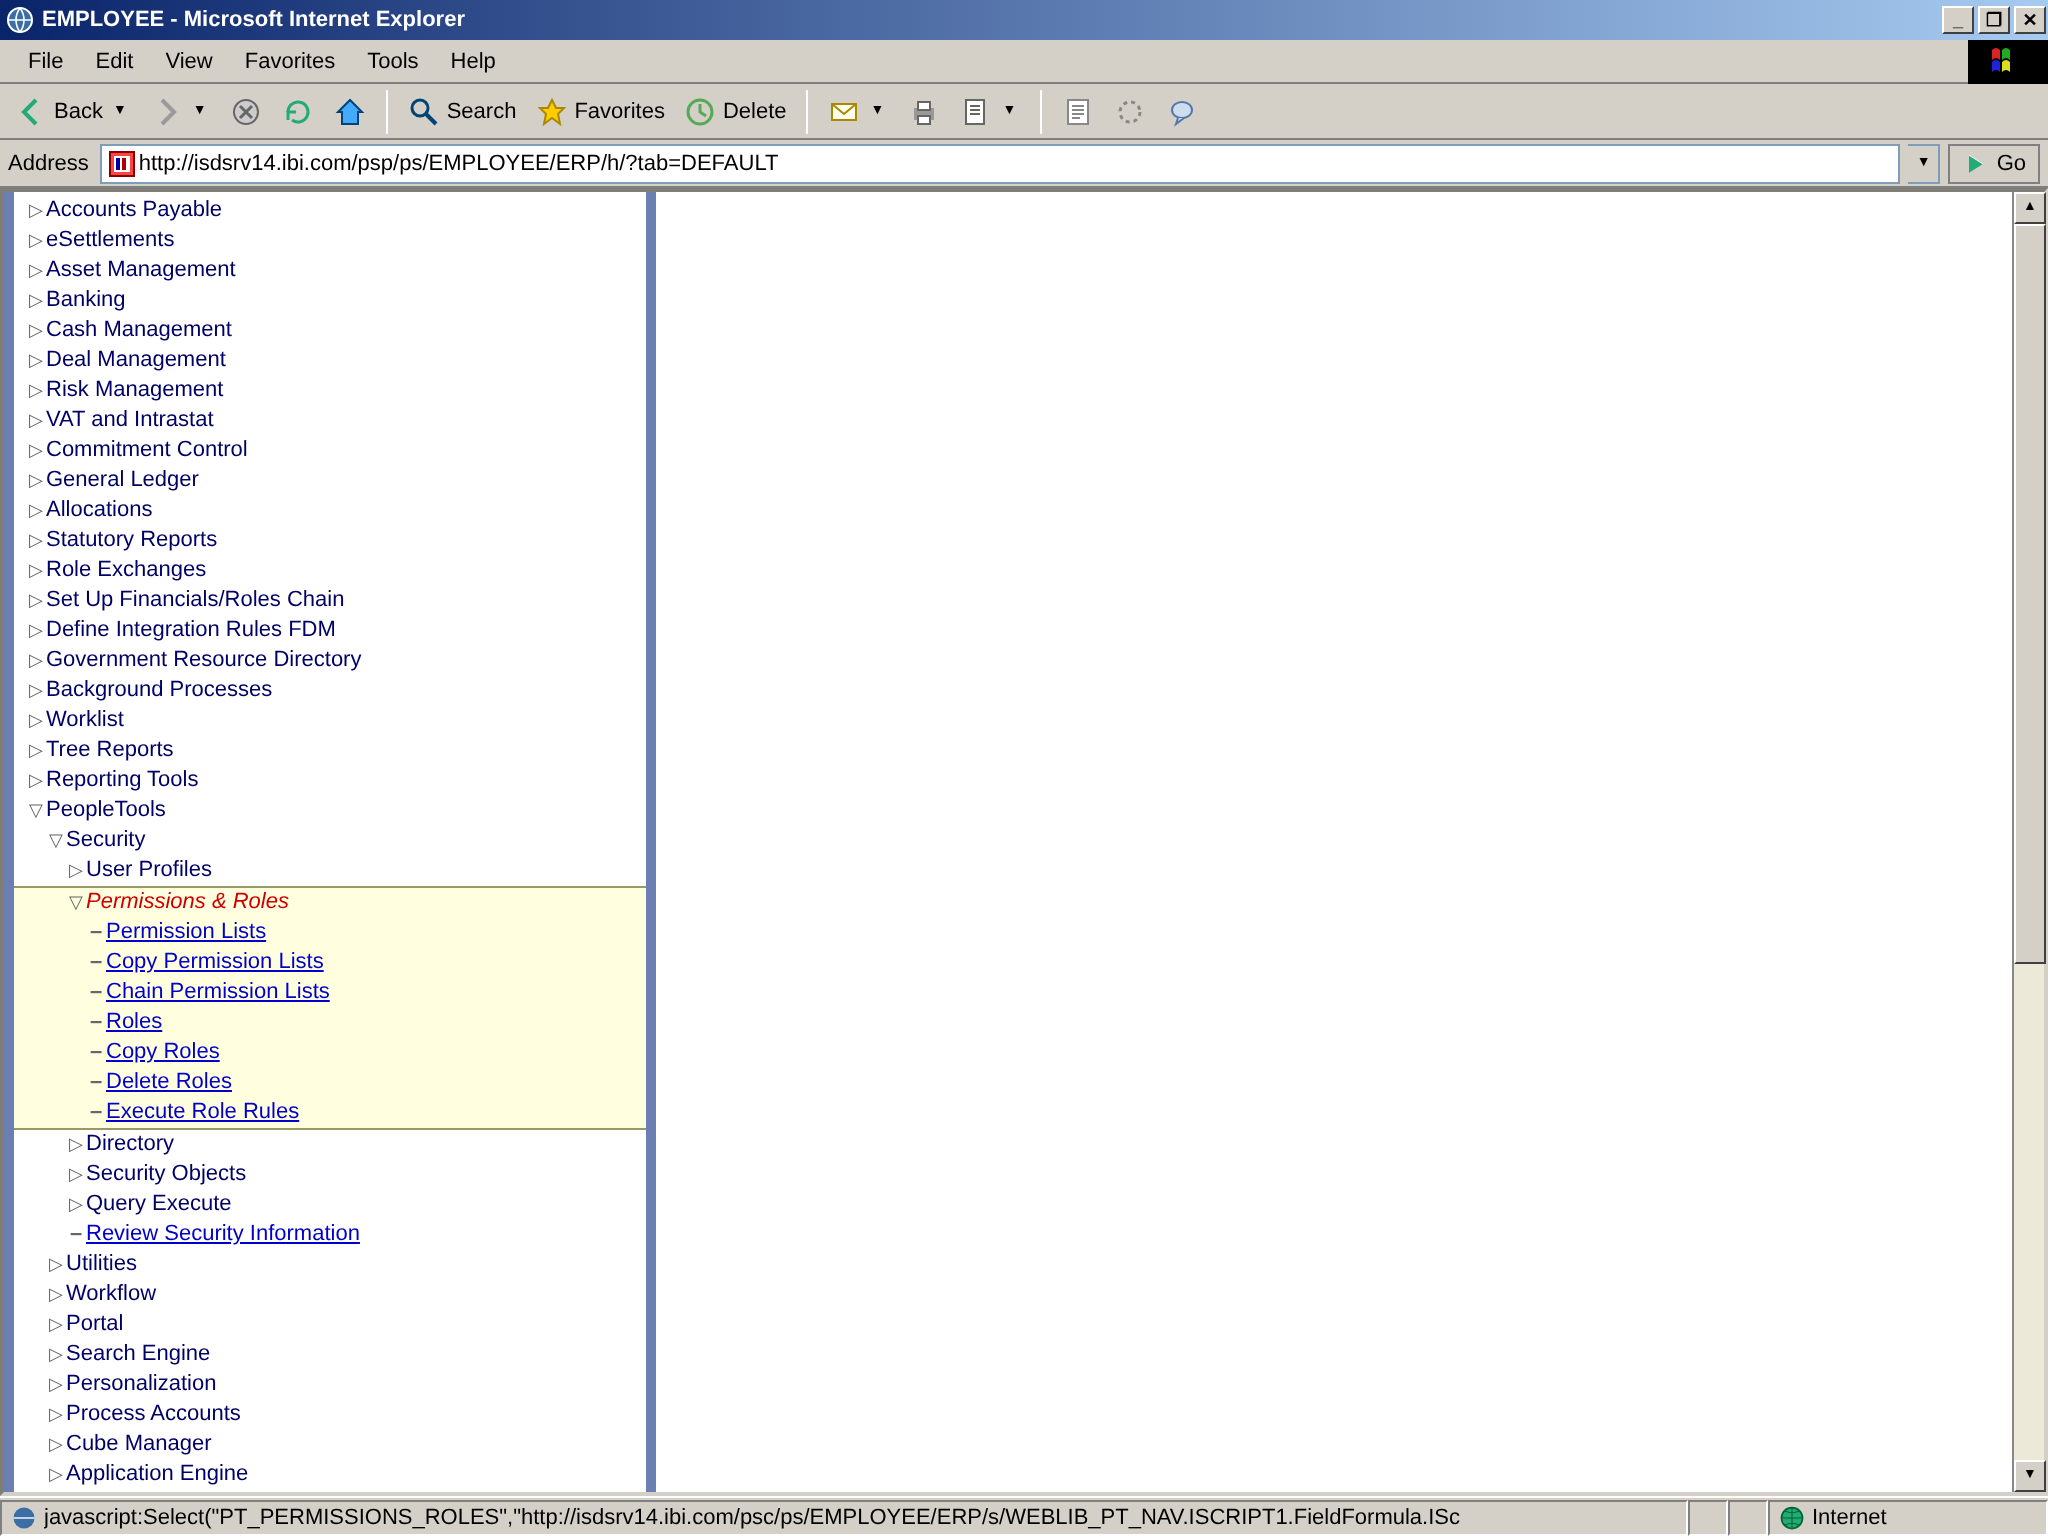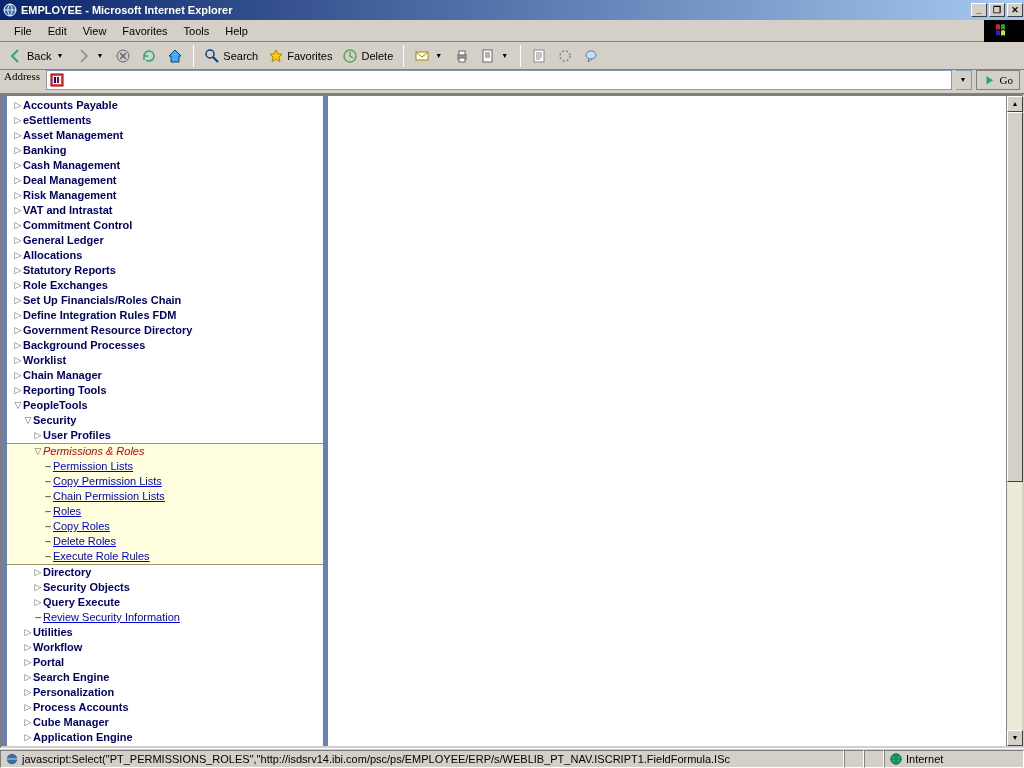--- a/index.html
+++ b/index.html
@@ -41,21 +41,21 @@
 .toolbar {
   height: 28px; background:#d4d0c8; border-bottom:1px solid #808080;
   display:flex; align-items:center; padding-left:4px; gap:2px;
 }
 .toolbar .sep { width:1px; height:22px; background:#808080; margin:0 4px; border-right:1px solid #fff;}
 .toolbar .tb { display:flex; align-items:center; padding:2px 4px; gap:3px; cursor:default; font-size:11px; }
 .toolbar .tb svg, .toolbar .tb .ico { width:16px; height:16px; }
 .toolbar .drop { font-size:7px; color:#000; padding:0 2px;}
 .addrbar {
   height:24px; background:#d4d0c8; border-bottom:1px solid #808080;
-  display:flex; padding:0 4px; gap:4px;font-family:Liberation Serif, serif;
+  display:flex; align-items:center; padding:0 4px; gap:4px;
 }
 .addrbar .addr-label { font-size:11px; margin-right:2px; }
 .addrbar .addr-icon { width:16px; height:16px; }
 .addrbar .addr-input {
   flex:1; height:20px; background:white; border:1px solid #7f9db9;
   font-size:11px; padding:1px 2px; display:flex; align-items:center;
 }
 .addrbar .addr-input input { border:none; outline:none; flex:1; font-size:11px; font-family:inherit; }
 .addrbar .addr-drop {
   width:16px; height:20px; background:#d4d0c8; border:1px solid #7f9db9; border-left:none;
@@ -69,21 +69,21 @@
   position:relative; height: 654px; background:white; border:2px inset #d4d0c8;
   display:flex;
 }
 .nav-pane {
   width:326px; background:white; position:relative; padding-left:6px; padding-top:2px;
   border-left:5px solid #6b7fb2; border-right:5px solid #6b7fb2;
   height:100%; overflow:hidden;
 }
 .content-pane { flex:1; background:white; position:relative;}
 .tree { font-size:11px; line-height:15px; color:#000066; }
-.tree a.reg { color:#000066; text-decoration:none;font-weight:bold; }
+.tree a.reg { color:#000066; text-decoration:none; }
 .tree a.lnk { color:#0000cc; text-decoration:underline; }
 .tree .row { white-space:nowrap; display:flex; align-items:center; height:15px; }
 .tree .tri { font-size:9px; color:#666; width:10px; display:inline-block; text-align:center;}
 .tree .dash { color:#666; width:10px; display:inline-block; text-align:center; font-weight:bold;}
 .tree .sel { color:#cc0000; }
 .highlight-box {
   background:#ffffe0; border-top:1px solid #999966; border-bottom:1px solid #999966;
   margin-left:-6px; padding-left:6px; margin-right:0;
 }
 .scrollbar-v {
@@ -237,20 +237,21 @@
 
 <div class="addrbar">
   <span class="addr-label">Address</span>
   <div class="addr-input">
     <svg class="addr-icon" viewBox="0 0 16 16">
         <rect x="2" y="2" width="12" height="12" fill="#f44" stroke="#800"></rect>
         <rect x="4" y="4" width="8" height="8" fill="#fff"></rect>
         <rect x="5" y="5" width="2" height="6" fill="#00a"></rect>
         <rect x="8" y="5" width="2" height="6" fill="#a00"></rect>
       </svg>
+    <input type="text" value="http://isdsrv14.ibi.com/psp/ps/EMPLOYEE/ERP/h/?tab=DEFAULT" style="">
   </div>
   <div class="addr-drop">▼</div>
   <div class="go-btn">
     <svg width="14" height="14" viewBox="0 0 16 16">
         <path d="M4 3 L12 8 L4 13 Z" fill="#2a7"></path>
         <path d="M4 3 L12 8" stroke="#fff" stroke-width="0.5"></path>
       </svg>
     <span>Go</span>
   </div>
 </div>
@@ -325,21 +326,21 @@
         <div class="row " style="padding-left: 0px;">
           <span class="tri">▷</span>
           <a class="reg">Background Processes</a>
         </div>
         <div class="row " style="padding-left: 0px;">
           <span class="tri">▷</span>
           <a class="reg">Worklist</a>
         </div>
         <div class="row " style="padding-left: 0px;">
           <span class="tri">▷</span>
-          <a class="reg">Chain Manager</a>
+          <a class="reg">Tree Reports</a>
         </div>
         <div class="row " style="padding-left: 0px;">
           <span class="tri">▷</span>
           <a class="reg">Reporting Tools</a>
         </div>
         <div class="row " style="padding-left: 0px;">
           <span class="tri">▽</span>
           <a class="reg">PeopleTools</a>
         </div>
         <div class="row " style="padding-left: 10px;">

